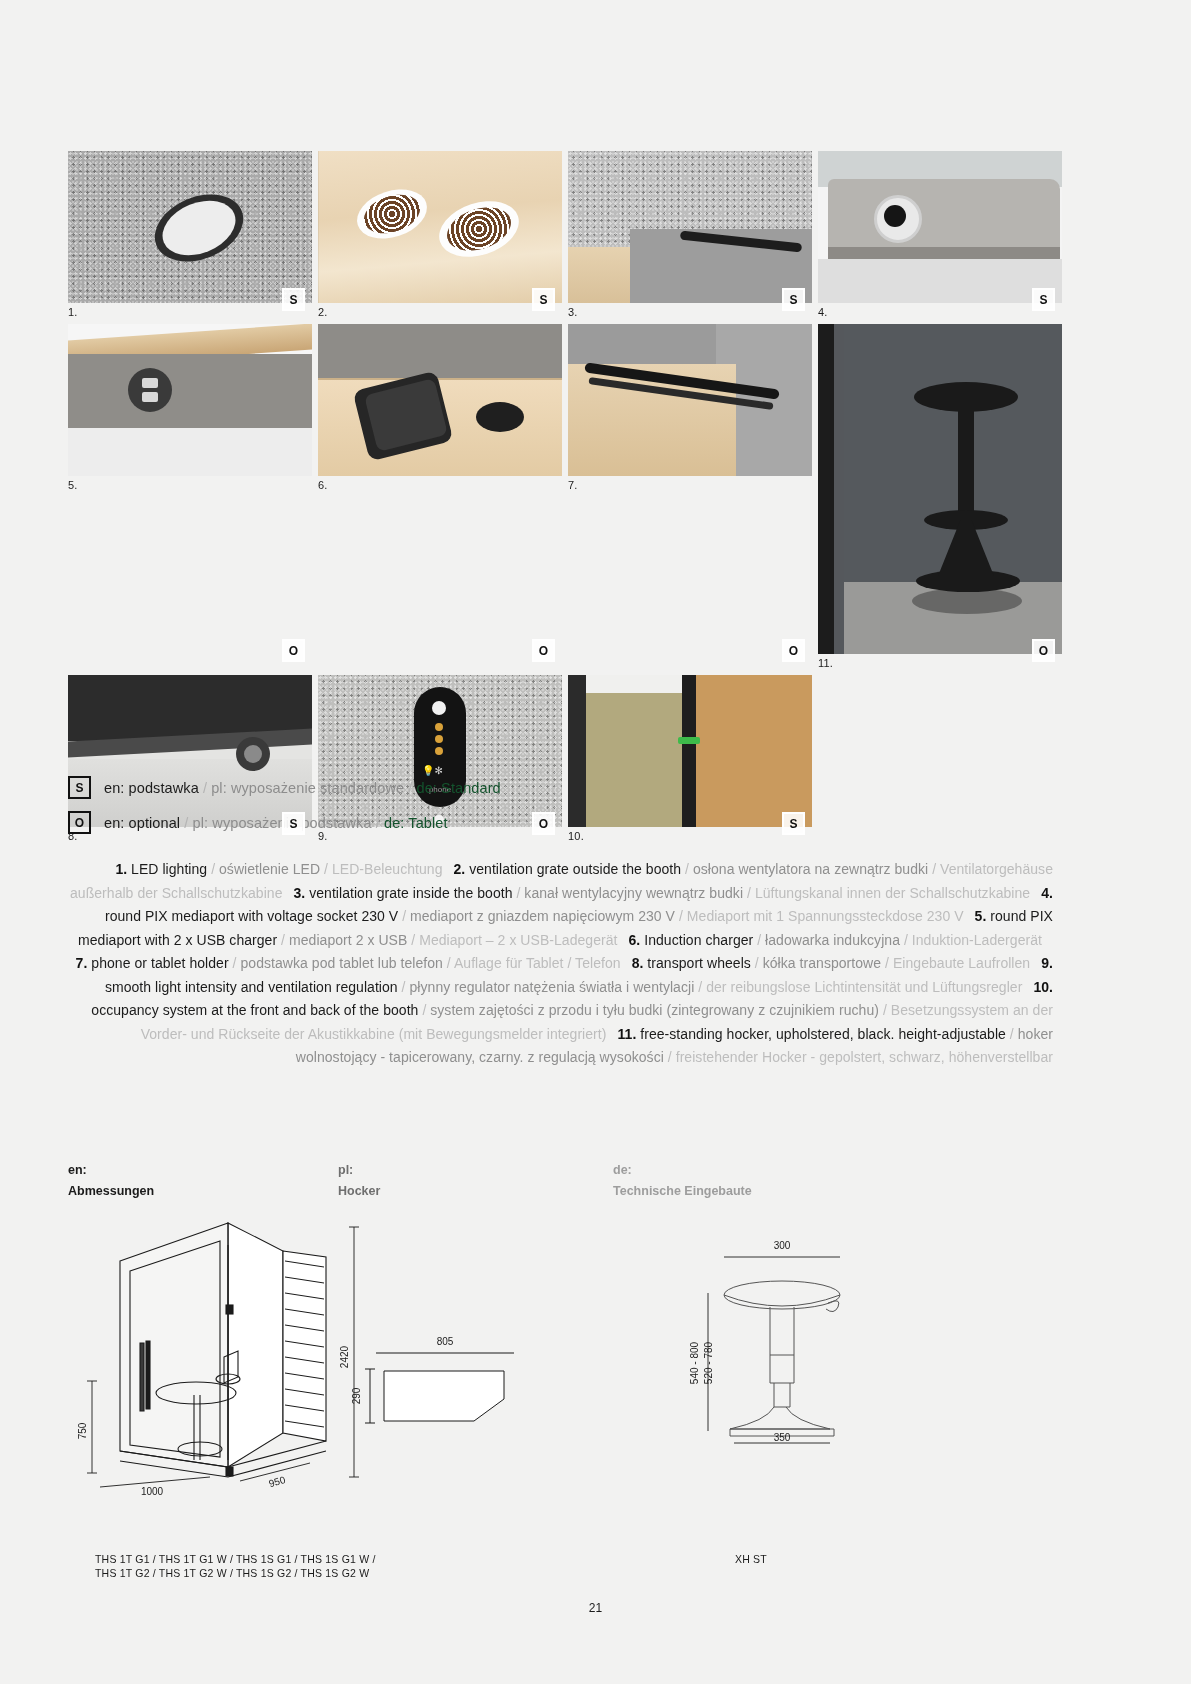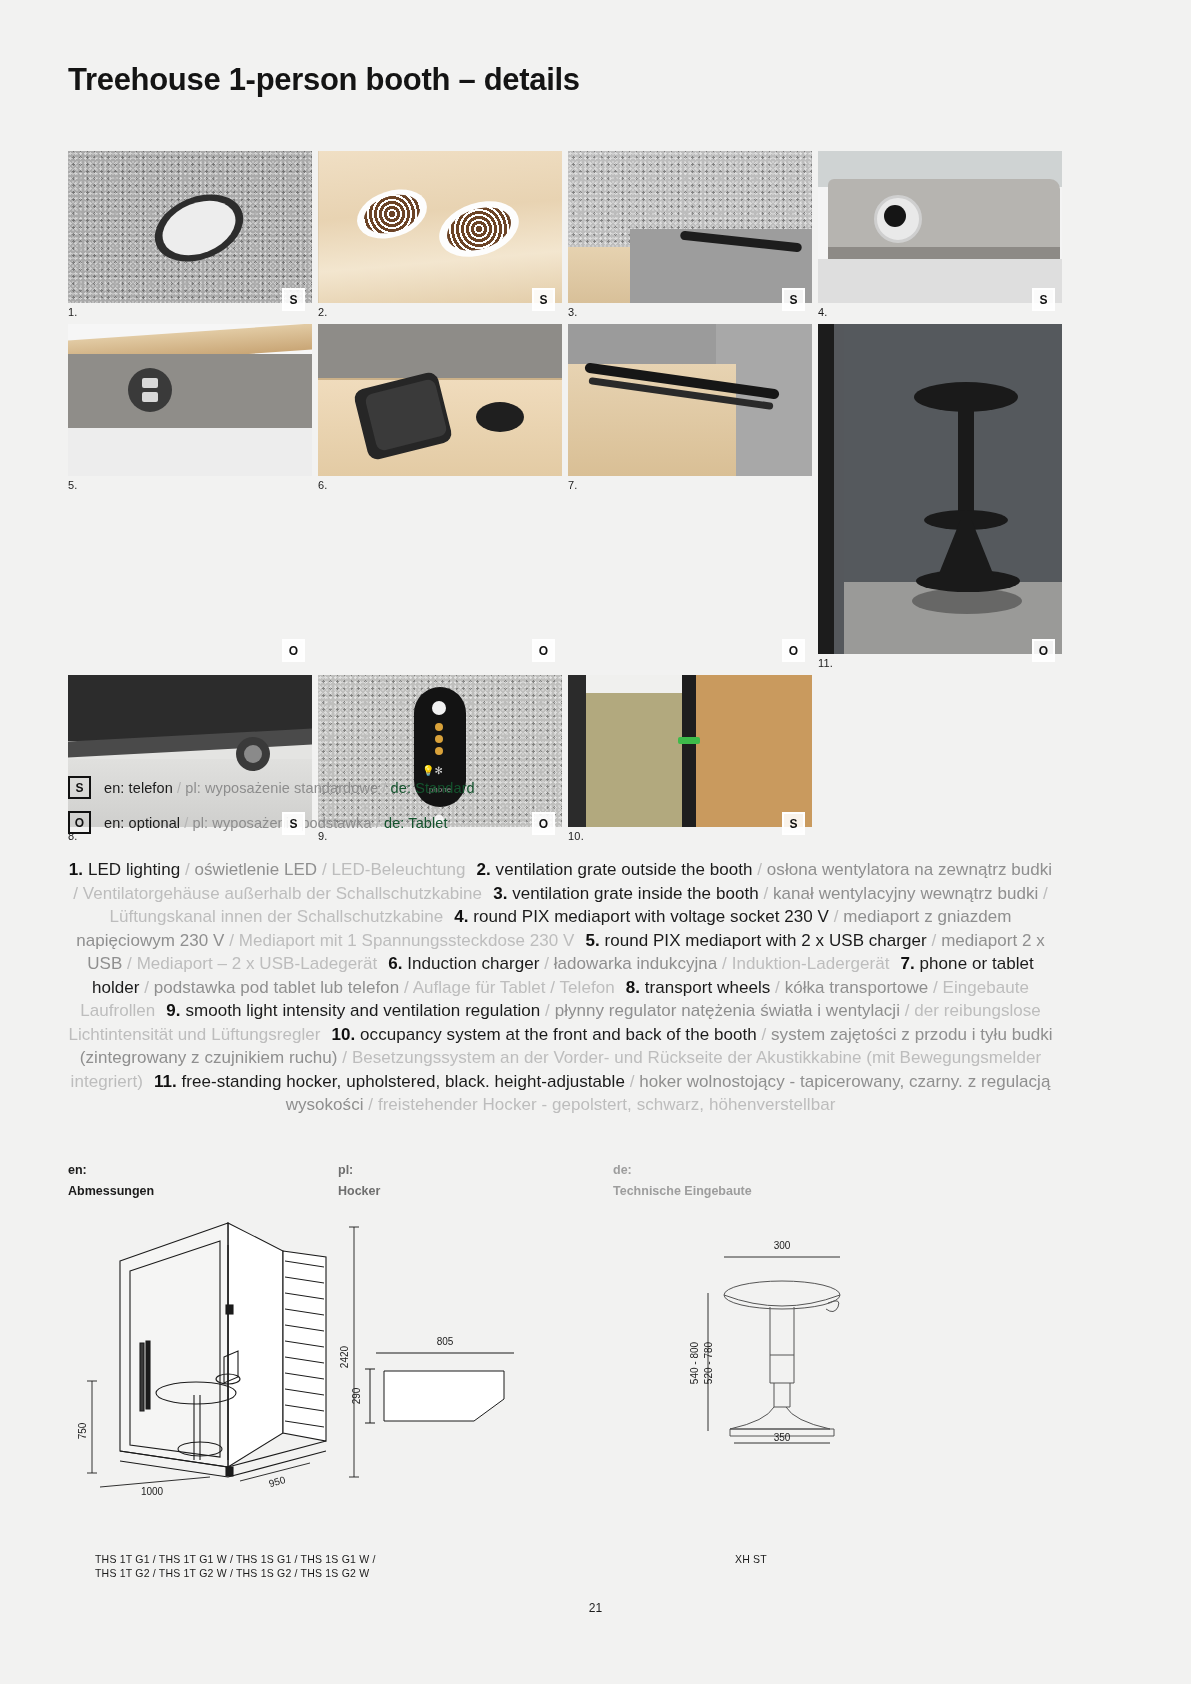--- a/index.html
+++ b/index.html
@@ -78,22 +78,22 @@
     margin-right:13px;flex:none;
   }
   .legend-text{font-size:14.5px;color:#1b1b1b;letter-spacing:.1px;}
   .legend-text .de{color:#14532d;margin-top:36px;}
   .legend-text .sep{color:#b4b4b4;}
   .legend-text .pl{color:#8d8d8d;}
 
   
   .desc{
     position:absolute;left:68px;top:858px;width:985px;
-    font-size:17px;line-height:23.5px;color:#1b1b1b;
-    letter-spacing:.05px;text-align:center;
+    font-size:14px;line-height:23.5px;color:#1b1b1b;
+    letter-spacing:.05px;text-align:right;
   }
   .desc .en{color:#1b1b1b;}
   .desc .pl{color:#8f8f8f;}
   .desc .de{color:#bdbdbd;}
   .desc .sl{color:#bdbdbd;}
   .desc .num{font-weight:bold;color:#111;}
   .desc .gap{display:inline-block;width:11px;}
 
   
   .meas-heads{position:absolute;top:1160px;left:68px;width:1000px;}
@@ -115,21 +115,20 @@
   .pagenum{
     position:absolute;left:0;right:0;top:1601px;text-align:center;
     font-size:12px;color:#1b1b1b;
   }
 </style>
 </head>
 <body>
 
 <div class="page">
 
-  <div class="title">Treehouse 1-person booth – details</div>
 
   <div class="grid">
 
     <div class="row">
 
       <div class="cellwrap">
         <div class="cell w1 h1">
           <div class="felt"></div>
           <div class="ell" style="left:85px;top:46px;width:92px;height:62px;background:#2d2d2d;transform:rotate(-22deg);"></div>
           <div class="ell" style="left:93px;top:52px;width:76px;height:50px;background:#ededed;transform:rotate(-22deg);"></div>
@@ -280,21 +279,21 @@
         <div class="badge">S</div>
         <div class="caption">10.</div>
       </div>
     </div>
   </div>
 
   <div class="legend">
     <div class="legend-row">
       <div class="legend-badge">S</div>
       <div class="legend-text">
-        <span>en: telefon</span><span class="sep"> / </span><span class="pl">pl: wyposażenie standardowe</span><span class="sep"> / </span><span class="de">de: Standard</span>
+        <span>en: podstawka</span><span class="sep"> / </span><span class="pl">pl: wyposażenie standardowe</span><span class="sep"> / </span><span class="de">de: Standard</span>
       </div>
     </div>
     <div class="legend-row">
       <div class="legend-badge">O</div>
       <div class="legend-text">
         <span>en: optional</span><span class="sep"> / </span><span class="pl">pl: wyposażenie podstawka</span><span class="sep"> / </span><span class="de">de: Tablet</span>
       </div>
     </div>
   </div>
 

